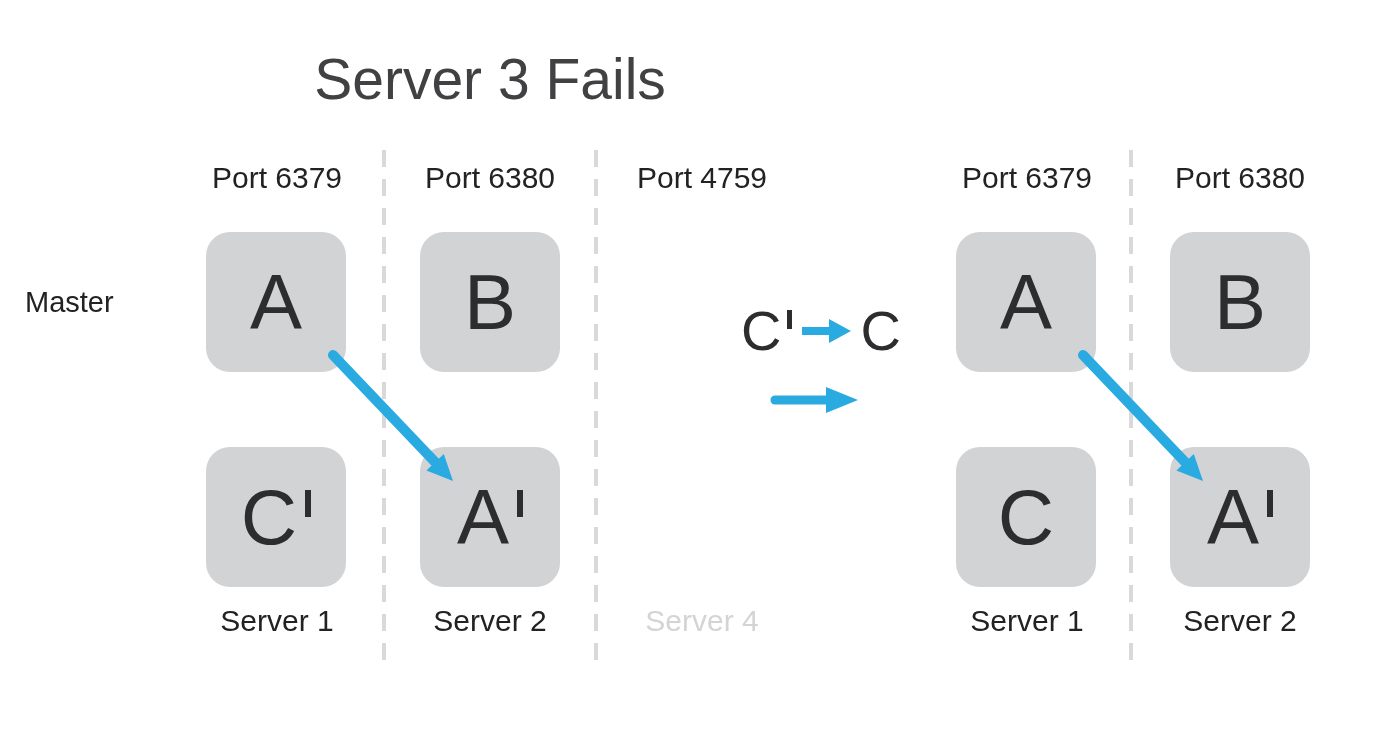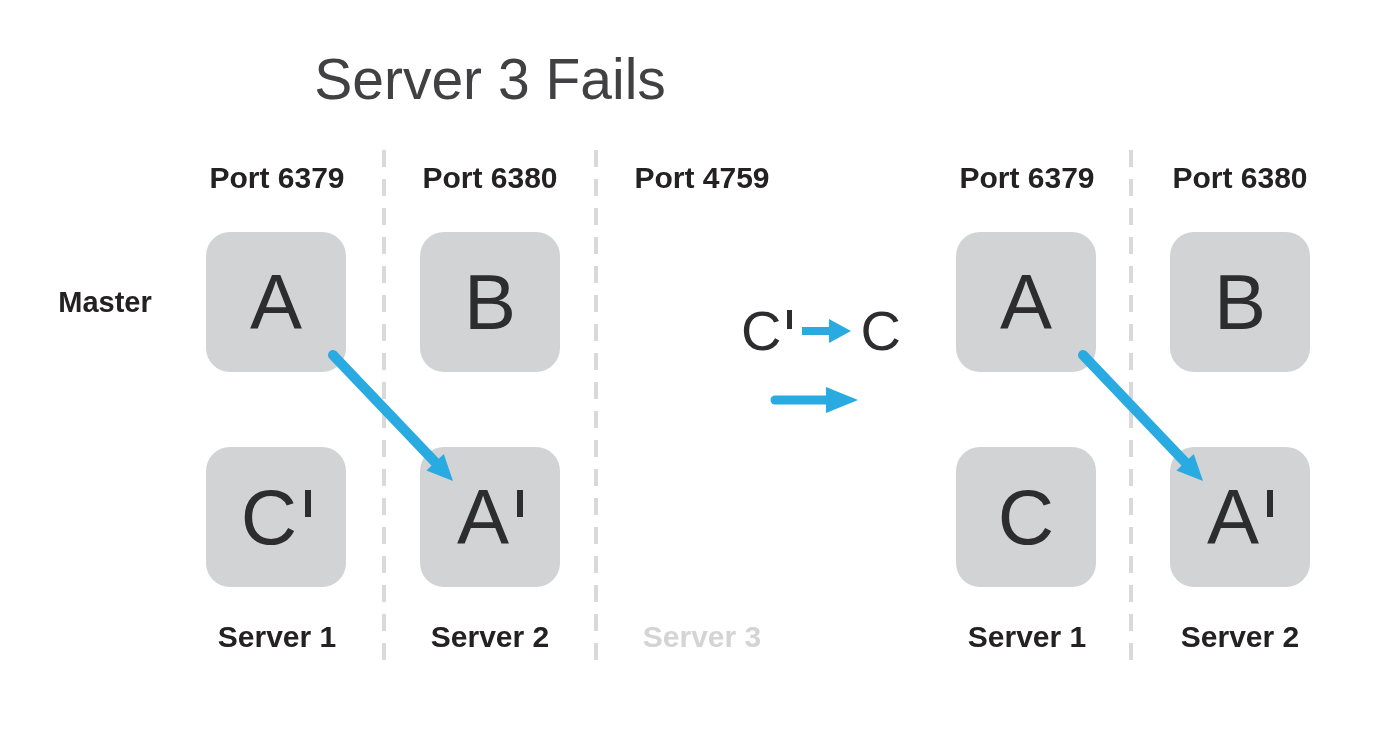--- a/index.html
+++ b/index.html
@@ -26,34 +26,34 @@
     top: 150px;
     height: 510px;
     width: 4px;
     background: repeating-linear-gradient(180deg, #d9d9d9 0 17px, transparent 17px 29px);
   }
   .col-label {
     position: absolute;
     width: 190px;
     text-align: center;
     font-size: 30px;
-    font-weight: 700;
+    font-weight: 400;
     color: #232122;
     white-space: nowrap;
   }
   .port   { top: 161px; }
-  .server { top: 620px; }
+  .server { top: 604px; }
   .faded  { color: #d4d4d5; }
   .row-label {
     position: absolute;
     left: 25px;
     width: 160px;
-    text-align: center;
+    text-align: left;
     font-size: 29px;
-    font-weight: 700;
+    font-weight: 400;
     color: #232122;
   }
   .node {
     position: absolute;
     width: 140px; height: 140px;
     border-radius: 24px;
     background: #d2d3d4;
     display: flex;
     align-items: center;
     justify-content: center;
@@ -172,17 +172,17 @@
       <polygon points="453,481 426.4,470.5 443.8,453.9" fill="#29abe2"></polygon>
     </g>
     <g>
       <line x1="1083" y1="355" x2="1185" y2="462" stroke="#29abe2" stroke-width="10" stroke-linecap="round"></line>
       <polygon points="1203,481 1176.4,470.5 1193.8,453.9" fill="#29abe2"></polygon>
     </g>
   </svg>
 
   <div class="col-label server" style="left:182px">Server 1</div>
   <div class="col-label server" style="left:395px">Server 2</div>
-  <div class="col-label server faded" style="left:607px">Server 3</div>
+  <div class="col-label server faded" style="left:607px">Server 4</div>
   <div class="col-label server" style="left:932px">Server 1</div>
   <div class="col-label server" style="left:1145px">Server 2</div>
 
 </div>
 
 </body></html>

